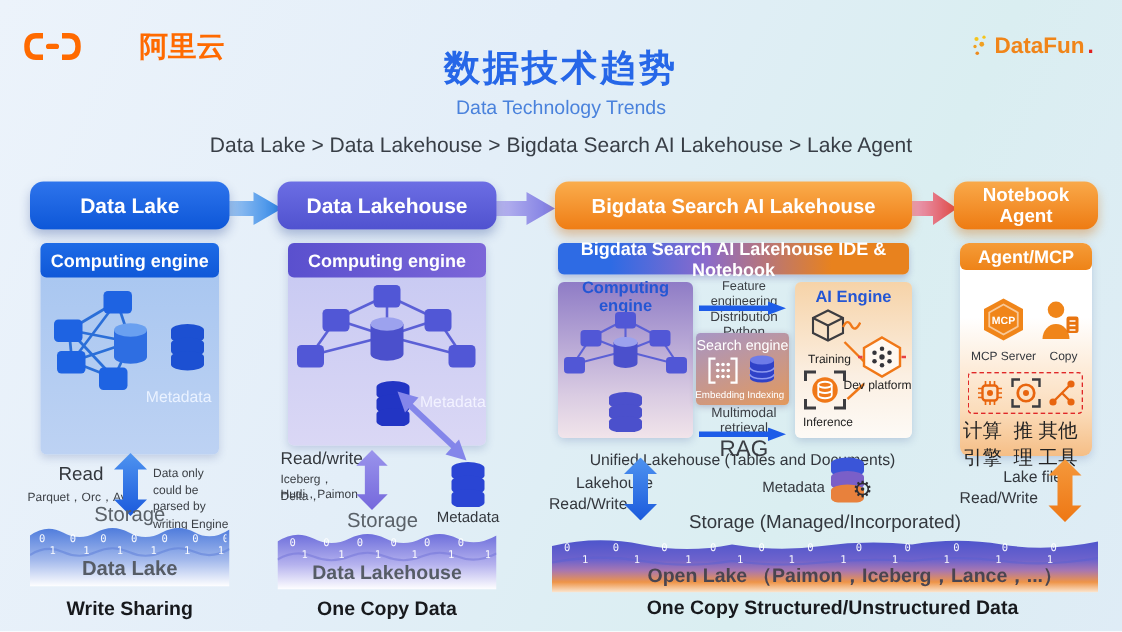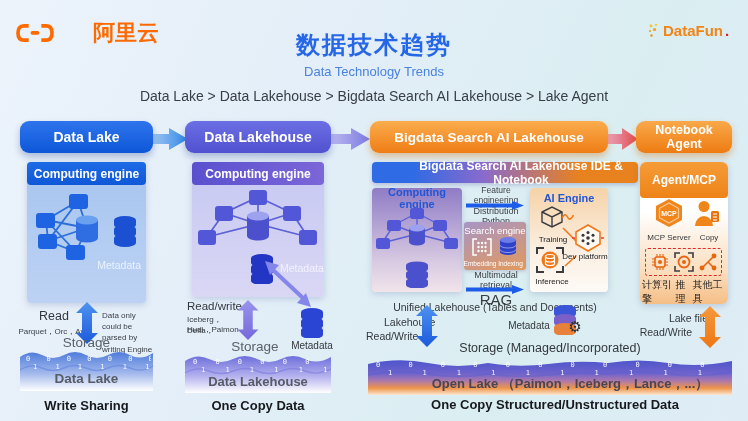--- a/index.html
+++ b/index.html
@@ -23,21 +23,21 @@
 <body>
 
 <div class="stage">
 
   <div class="abs" style="left:16px;top:18px;display:flex;align-items:center;gap:5px;">
     <svg width="38" height="26" viewBox="0 0 48 24">
       <path d="M16 3 H10 C4.5 3 2.5 6.5 2.5 12 C2.5 17.5 4.5 21 10 21 H16" fill="none" stroke="#FF6A00" stroke-width="4.6"></path>
       <path d="M32 3 H38 C43.5 3 45.5 6.5 45.5 12 C45.5 17.5 43.5 21 38 21 H32" fill="none" stroke="#FF6A00" stroke-width="4.6"></path>
       <rect x="18.5" y="9.6" width="11" height="4.6" rx="2.2" fill="#FF6A00"></rect>
     </svg>
-    <span style="font-size:22px;font-weight:bold;color:#FF6A00;padding-left:34px;">阿里云</span>
+    <span style="font-size:19px;font-weight:bold;color:#FF6A00;padding-left:34px;">阿里云</span>
   </div>
 
   <div class="abs" style="left:648px;top:22px;display:flex;align-items:center;gap:2px;">
     <svg width="13" height="15" viewBox="0 0 13 15">
       <circle cx="3" cy="3" r="1.4" fill="#F5C51C"></circle>
         <circle cx="8" cy="1.8" r="1.1" fill="#F5C51C"></circle>
       <circle cx="2" cy="8" r="1.1" fill="#F0A022"></circle>
         <circle cx="6.5" cy="6.5" r="1.6" fill="#F0A022"></circle>
       <circle cx="3.5" cy="12.5" r="1.2" fill="#ED8A1E"></circle>
     </svg>
@@ -222,21 +222,21 @@
       <path d="M0,10 Q12,2 24,8 T48,8 T72,8 T96,8 T120,8 T146,6 V42 H0 Z" fill="url(#gw2)"></path>
       <path d="M0,22 Q12,15 24,20 T48,20 T72,20 T96,20 T120,20 T146,18" fill="none" stroke="#7476D8" stroke-width="1.4" opacity="0.55"></path>
     </svg>
     <div class="bits" style="left:8px;top:7px;width:134px;letter-spacing:7px;">0 0 0 0 0 0 0 0 0</div>
     <div class="bits" style="left:16px;top:15px;width:126px;letter-spacing:8px;">1 1 1 1 1 1 1 1</div>
     <div class="abs ctr wave-label" style="left:0;top:23px;width:146px;height:15px;font-size:13px;">Data Lakehouse</div>
   </div>
   <div class="abs ctr bottom-label" style="left:185px;top:398px;width:146px;height:15px;">One Copy Data</div>
 
   <div class="abs hdr hdr-orange ctr" style="left:370px;top:121px;width:238px;height:32px;font-size:13.5px;background:linear-gradient(180deg,#FAAD4D,#EF7D15);">Bigdata Search AI Lakehouse</div>
-  <div class="abs bar ctr" style="left:372px;top:162px;width:234px;height:21px;background:linear-gradient(90deg,#2E6BE4 15%,#8A6ACC 42%,#E8821E 78%);box-shadow:0 2px 4px rgba(80,80,160,.3);padding-left:32px;">Bigdata Search AI Lakehouse IDE &amp; Notebook</div>
+  <div class="abs bar ctr" style="left:372px;top:162px;width:234px;height:21px;background:linear-gradient(90deg,#2E6BE4 15%,#8A6ACC 42%,#E8821E 78%);box-shadow:0 2px 4px rgba(80,80,160,.3);">Bigdata Search AI Lakehouse IDE &amp; Notebook</div>
 
   <div class="abs panel" style="left:372px;top:188px;width:90px;height:104px;background:linear-gradient(180deg,#8F7CC6,#D9CBE2 72%,#F1E4EA);">
     <div class="abs ctr" style="left:0;top:3px;width:90px;height:13px;font-size:11px;font-weight:bold;color:#2456D4;">Computing engine</div>
     <svg class="abs" style="left:4px;top:20px;" width="82" height="48" viewBox="0 0 82 48">
       <g stroke="#5B60D6" stroke-width="1.4">
         <line x1="41" y1="5" x2="41" y2="26"></line>
           <line x1="18" y1="17" x2="41" y2="26"></line>
         <line x1="64" y1="17" x2="41" y2="26"></line>
           <line x1="6" y1="35" x2="41" y2="26"></line>
         <line x1="76" y1="35" x2="41" y2="26"></line>
@@ -377,21 +377,21 @@
     </svg>
     <div class="bits" style="left:8px;top:6px;width:350px;letter-spacing:12px;">0  0  0  0  0  0  0  0  0  0  0  0  0  0  0  0  0  0</div>
     <div class="bits" style="left:20px;top:14px;width:338px;letter-spacing:13px;">1  1  1  1  1  1  1  1  1  1  1  1  1  1  1  1  1</div>
     <div class="abs ctr" style="left:40px;top:21px;width:324px;height:15px;font-size:13px;font-weight:bold;color:#4A4550;">Open Lake （Paimon，Iceberg，Lance，...）</div>
   </div>
   <div class="abs ctr bottom-label" style="left:380px;top:397px;width:350px;height:15px;">One Copy Structured/Unstructured Data</div>
 
   <div class="abs hdr hdr-orange ctr" style="left:636px;top:121px;width:96px;height:32px;font-size:12.5px;background:linear-gradient(180deg,#F9A94A,#EE7B12);">Notebook Agent</div>
 
   <div class="abs panel" style="left:640px;top:162px;width:88px;height:142px;border-radius:6px;background:linear-gradient(180deg,#ffffff 35%,#FBDDBC 78%,#F5BE86);">
-    <div class="bar ctr abs" style="left:0;top:0;width:88px;height:36px;border-radius:6px 6px 4px 4px;background:linear-gradient(180deg,#F59C38,#EE8318);">Agent/MCP</div>
+    <div class="bar ctr abs" style="left:0;top:0;width:88px;height:18px;border-radius:6px 6px 4px 4px;background:linear-gradient(180deg,#F59C38,#EE8318);">Agent/MCP</div>
     <svg class="abs" style="left:14px;top:36px;" width="30" height="30" viewBox="0 0 30 30">
       <polygon points="15,1 28,8 28,22 15,29 2,22 2,8" fill="#F08519"></polygon>
       <polygon points="15,5 24.5,10.3 24.5,19.7 15,25 5.5,19.7 5.5,10.3" fill="none" stroke="rgba(255,255,255,.55)" stroke-width="1.2"></polygon>
       <text x="15" y="18" text-anchor="middle" font-size="7" font-weight="bold" fill="#fff" font-family="Liberation Sans, sans-serif">MCP</text>
     </svg>
     <svg class="abs" style="left:54px;top:38px;" width="26" height="27" viewBox="0 0 26 27">
       <circle cx="10" cy="6.5" r="5.5" fill="#F08519"></circle>
       <path d="M1,26 a9,10 0 0 1 18,0 z" fill="#F08519"></path>
       <rect x="17" y="11" width="8" height="11" rx="1.5" fill="#E8740F"></rect>
       <path d="M19,14 h4 M19,17 h4 M19,20 h4" stroke="#fff" stroke-width="1"></path>
@@ -410,21 +410,21 @@
         <circle cx="10" cy="10" r="5.5" fill="none" stroke="#E8650F" stroke-width="1.8"></circle>
         <circle cx="10" cy="10" r="2" fill="#E8650F"></circle>
       </svg>
       <svg class="abs" style="left:52px;top:3px;" width="20" height="20" viewBox="0 0 20 20">
         <path d="M4,16 L10,10 L16,4 M10,10 L16,16" fill="none" stroke="#E8650F" stroke-width="1.6"></path>
         <circle cx="4" cy="16" r="2.4" fill="#E8650F"></circle>
           <circle cx="16" cy="4" r="2.4" fill="#E8650F"></circle>
         <circle cx="16" cy="16" r="2.4" fill="#E8650F"></circle>
       </svg>
     </div>
-    <div class="abs" style="left:2px;top:116px;width:84px;display:flex;justify-content:center;font-size:10px;color:#222;">
+    <div class="abs" style="left:2px;top:116px;width:84px;display:flex;justify-content:center;font-size:13px;color:#222;">
       <span>计算引擎</span>
       <span>推理</span>
       <span>其他工具</span>
     </div>
   </div>
 
   <div class="abs" style="left:656px;top:312px;width:52px;text-align:right;font-size:10.5px;color:#33373D;">Lake file</div>
   <div class="abs" style="left:636px;top:326px;width:56px;text-align:right;font-size:10.5px;color:#33373D;">Read/Write</div>
   <svg class="abs" style="left:698px;top:306px;" width="24" height="42" viewBox="0 0 22 42">
     <defs>

